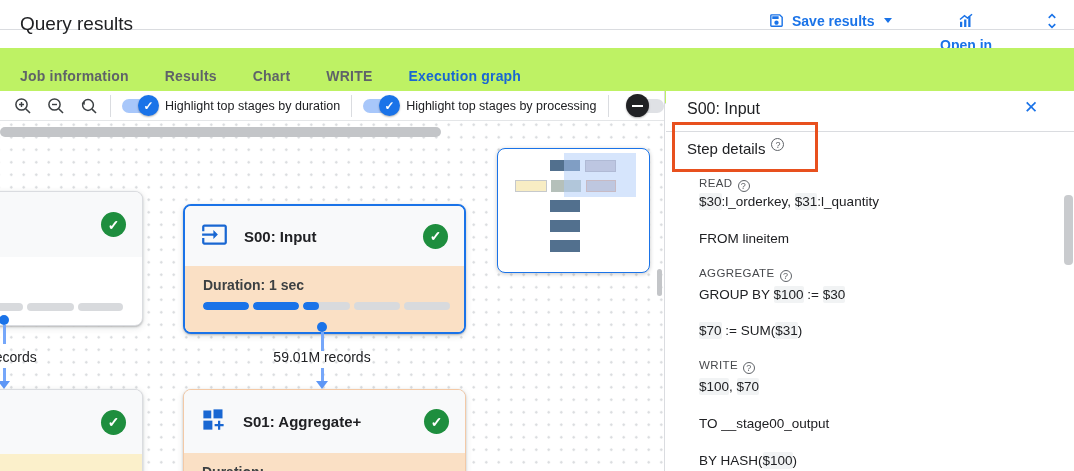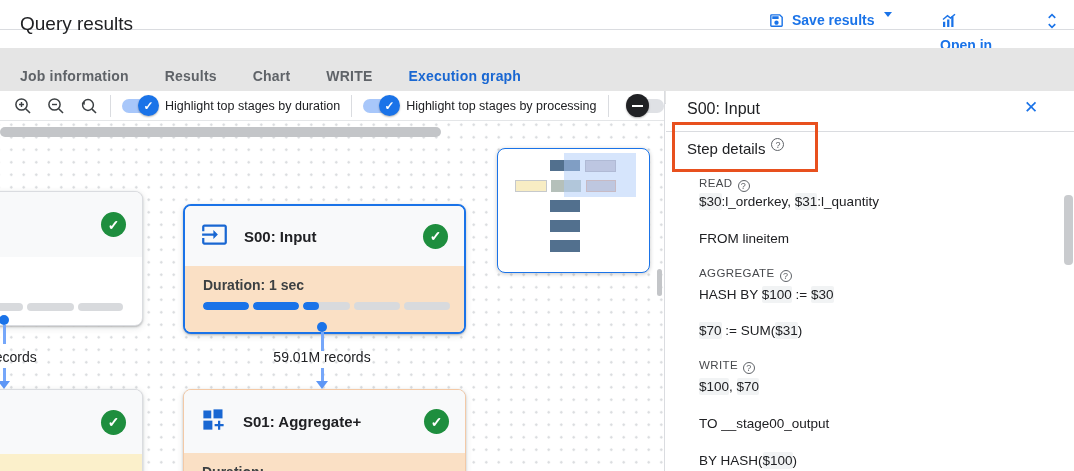--- a/index.html
+++ b/index.html
@@ -2,29 +2,29 @@
 <html><head>
 <meta charset="utf-8">
 <style>
   * { margin:0; padding:0; box-sizing:border-box; }
   body { font-family:"Liberation Sans", sans-serif; background:#fff; }
   .screen { position:relative; width:1074px; height:471px; background:#fff; overflow:hidden; }
 
   
   .app-header { position:absolute; top:0; left:0; right:0; height:30px; background:#fff; border-bottom:1px solid #DADCE0; }
   .page-title { position:absolute; left:20px; top:13px; font-size:19px; color:#202124; }
-  .hdr-btn { position:absolute; top:12px; display:flex; align-items:flex-start; gap:7px; color:#1A73E8; font-size:14px; font-weight:600; cursor:pointer; }
+  .hdr-btn { position:absolute; top:12px; display:flex; align-items:center; gap:7px; color:#1A73E8; font-size:14px; font-weight:600; cursor:pointer; }
   .hdr-btn svg { display:block; }
   .caret-down { width:0; height:0; border-left:4.5px solid transparent; border-right:4.5px solid transparent; border-top:5px solid #1A73E8; margin-left:2px; }
   .btn-save { left:768px; }
   .btn-openin { left:940px;flex-direction:column; }
   .btn-unfold { left:1042px; top:11px; }
 
   
-  .tab-bar { position:absolute; top:48px; left:0; right:0; height:56px; border-bottom:1px solid #DADCE0; display:flex; padding-left:2px; background:#e5e5e5; }
+  .tab-bar { position:absolute; top:48px; left:0; right:0; height:56px; border-bottom:1px solid #DADCE0; display:flex; padding-left:2px; background:#bef264; }
   .tab { position:relative; display:flex; align-items:center; padding:0 18px; font-size:14px; font-weight:600; letter-spacing:.2px; color:#5F6368; cursor:pointer; white-space:nowrap; }
   .tab.active { color:#1967D2; }
   .tab.active::after { content:""; position:absolute; left:2px; right:2px; bottom:0; height:3px; background:#1A73E8; border-radius:3px 3px 0 0; }
 
   
   .graph-toolbar { position:absolute; top:91px; left:0; width:664px; height:30px; background:#fff; border-bottom:1px solid #E4E6E8; display:flex; align-items:center; }
   .tb-iconbtn { margin-left:13px; width:20px; height:20px; cursor:pointer; display:flex; align-items:center; justify-content:center; }
   .tb-sep { width:1px; height:22px; background:#DADCE0; margin:0 11px; }
   .toggle { position:relative; width:34px; height:14px; border-radius:7px; background:#A8C7FA; flex:0 0 auto; cursor:pointer; }
   .toggle .knob { position:absolute; right:-3px; top:-3.5px; width:21px; height:21px; border-radius:50%; background:#1A73E8; color:#fff; font-size:12px; font-weight:bold; display:flex; align-items:center; justify-content:center; box-shadow:0 1px 2px rgba(0,0,0,.3); }
@@ -294,21 +294,21 @@
     <div class="panel-divider"></div>
 
     <div class="annotation-box"></div>
     <div class="section-title"><span>Step details</span><span class="help raised">?</span></div>
 
     <div class="p-line p-label" style="top:86px;"><span>READ</span><span class="help">?</span></div>
     <div class="p-line p-val" style="top:103px;"><span class="tok">$30</span><span>:l_orderkey, </span><span class="tok">$31</span><span>:l_quantity</span></div>
     <div class="p-line p-val" style="top:140px;"><span>FROM lineitem</span></div>
 
     <div class="p-line p-label" style="top:176px;"><span>AGGREGATE</span><span class="help">?</span></div>
-    <div class="p-line p-val" style="top:196px;"><span>HASH BY </span><span class="tok">$100</span><span> := </span><span class="tok">$30</span></div>
+    <div class="p-line p-val" style="top:196px;"><span>GROUP BY </span><span class="tok">$100</span><span> := </span><span class="tok">$30</span></div>
     <div class="p-line p-val" style="top:232px;"><span class="tok">$70</span><span> := SUM(</span><span class="tok">$31</span><span>)</span></div>
 
     <div class="p-line p-label" style="top:268px;text-align:center;"><span>WRITE</span><span class="help">?</span></div>
     <div class="p-line p-val" style="top:288px;"><span class="tok">$100</span><span>, </span><span class="tok">$70</span></div>
     <div class="p-line p-val" style="top:325px;"><span>TO __stage00_output</span></div>
     <div class="p-line p-val" style="top:362px;"><span>BY HASH(</span><span class="tok">$100</span><span>)</span></div>
 
     <div class="panel-vscroll-thumb"></div>
   </div>
 

